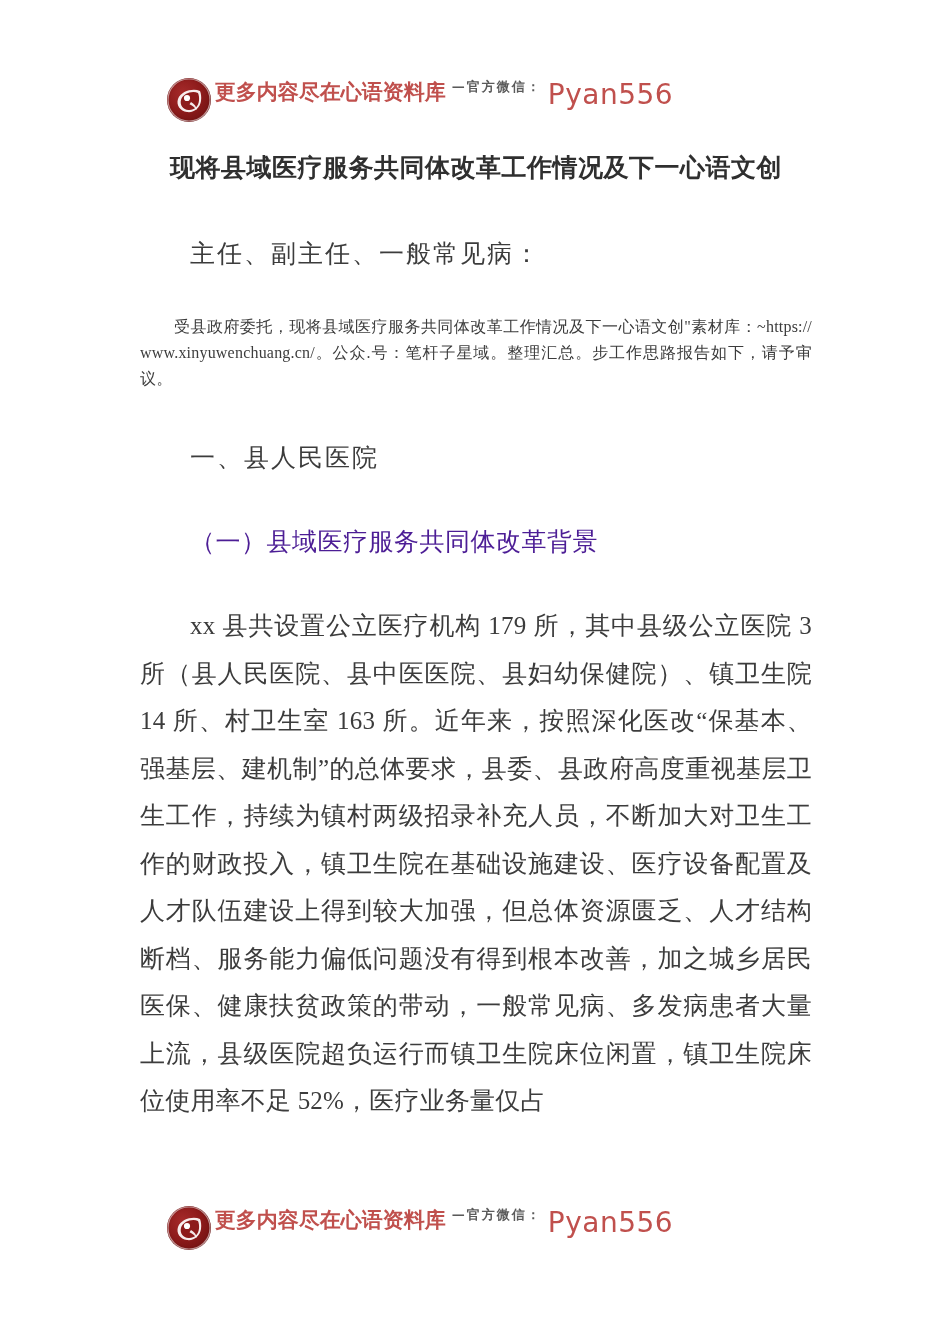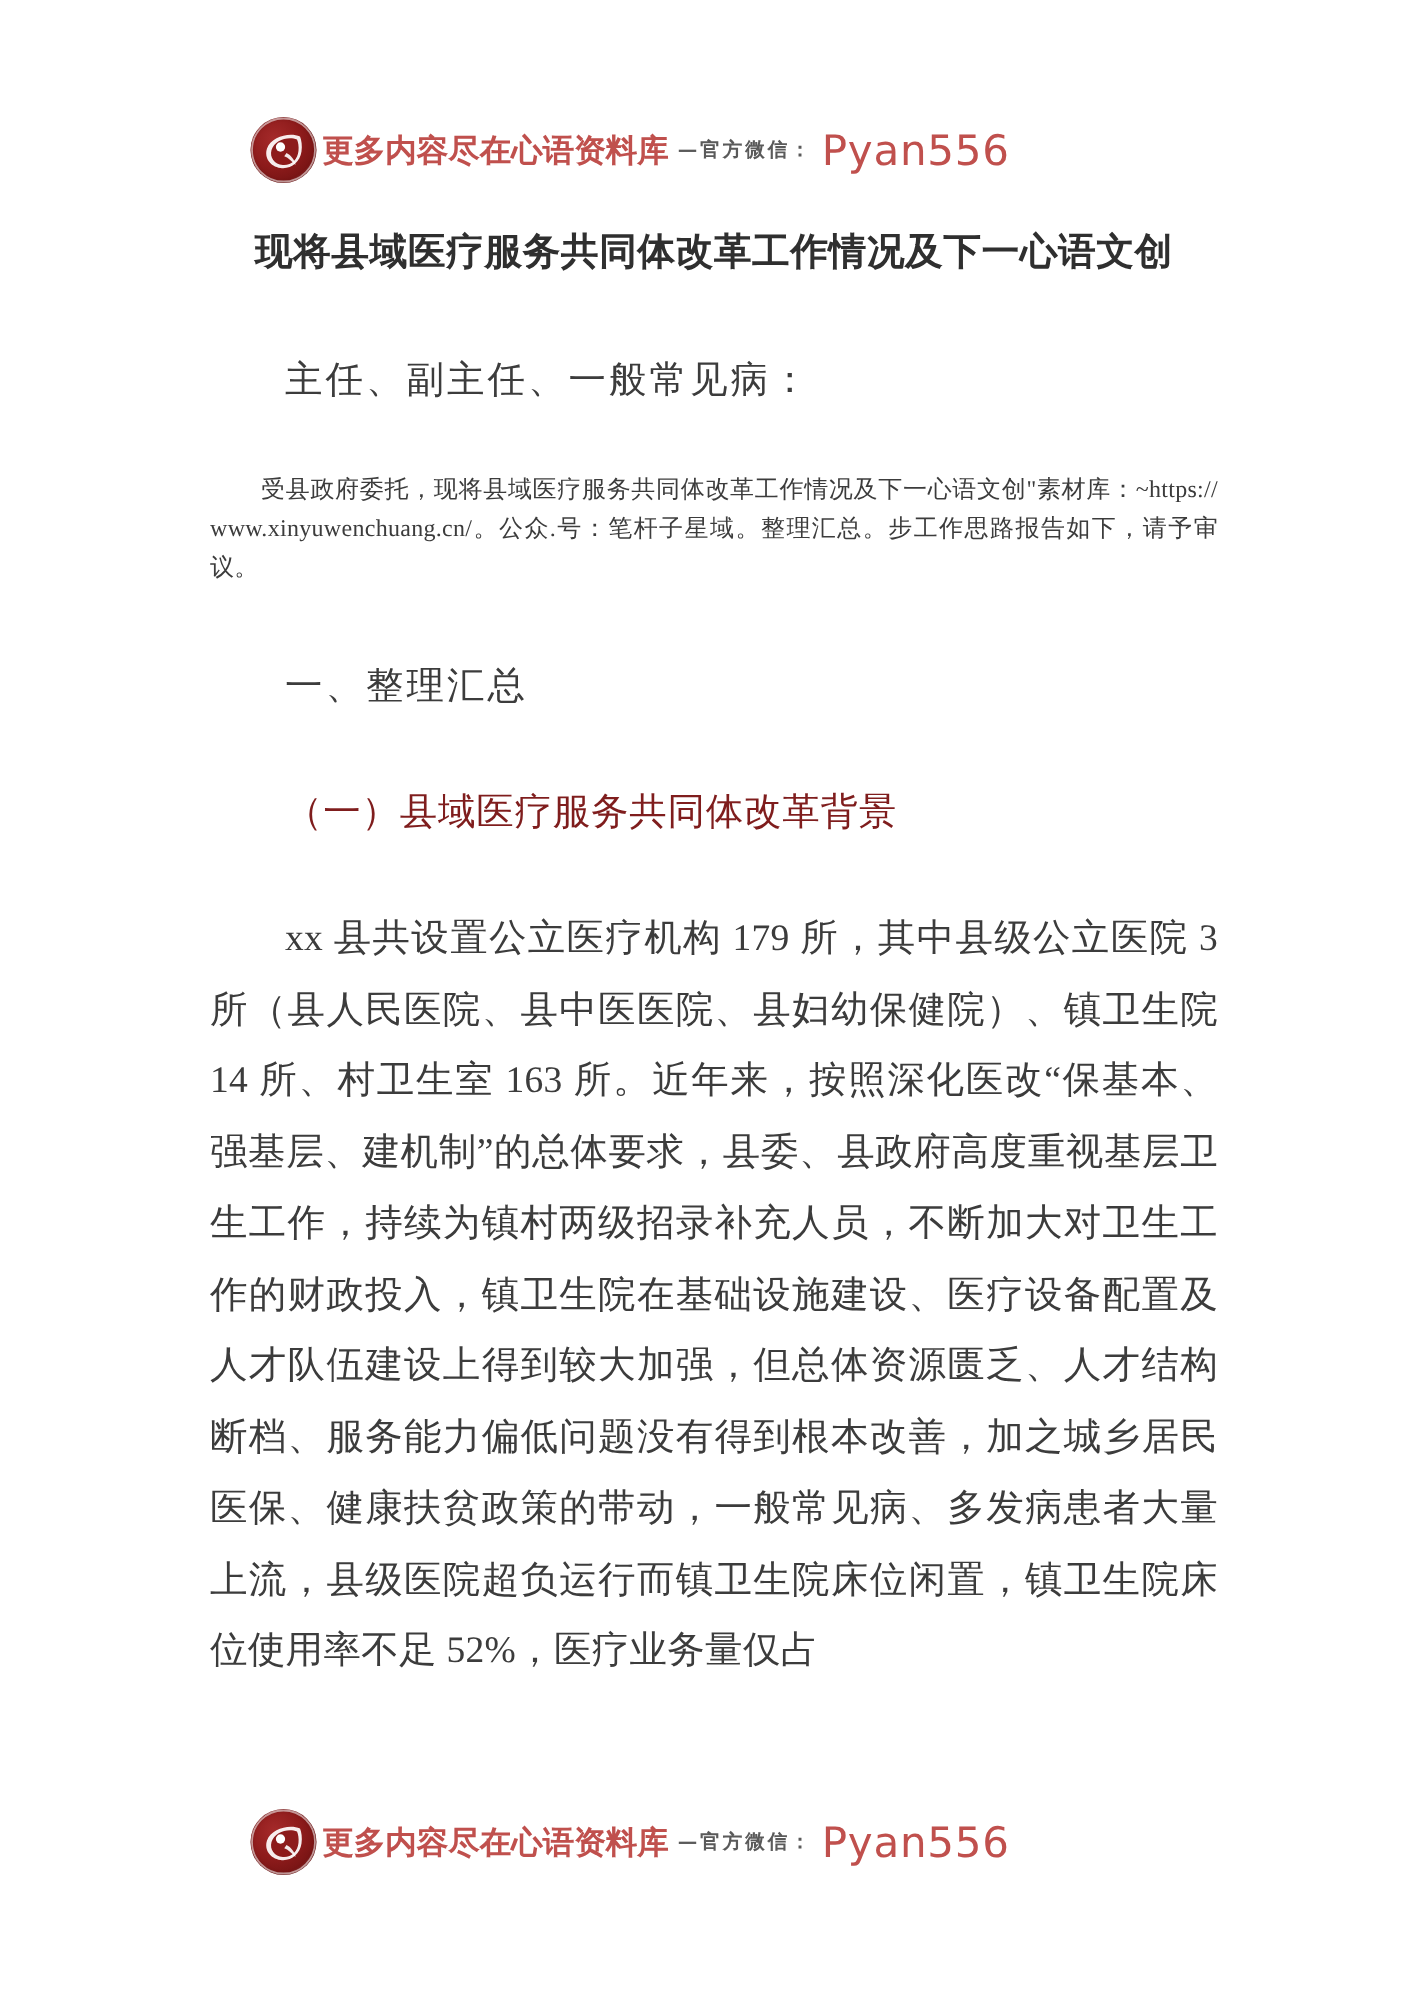--- a/index.html
+++ b/index.html
@@ -21,21 +21,21 @@
     inset: 0;
     background: #ffffff;
   }
 
   
   .wm-banner {
     position: absolute;
     left: 0;
     width: 840px;
     display: flex;
-    align-items: center;
+    align-items: flex-start;
     justify-content: center;
     gap: 4px;
     white-space: nowrap;
   }
   .wm-top { top: 78px; }
   .wm-bottom { top: 1206px; }
 
   .wm-logo {
     width: 44px;
     height: 44px;
@@ -115,21 +115,21 @@
     line-height: 48px;
     color: #3c3c3c;
     margin: 42px 0 0 0;
     text-indent: 50px;
     letter-spacing: 2px;
   }
 
   .heading-2 {
     font-size: 25px;
     line-height: 48px;
-    color: #7f1d1d;
+    color: #4c1d95;
     margin: 36px 0 0 0;
     text-indent: 50px;
     letter-spacing: 0.5px;
   }
 
   .body-para {
     font-size: 25px;
     line-height: 47.5px;
     color: #3c3c3c;
     margin: 36px 0 0 0;
@@ -160,21 +160,21 @@
   </div>
 
   <div class="doc">
 
     <h1 class="doc-title">现将县域医疗服务共同体改革工作情况及下一心语文创</h1>
 
     <p class="salutation">主任、副主任、一般常见病：</p>
 
     <p class="note">受县政府委托，现将县域医疗服务共同体改革工作情况及下一心语文创"素材库：~https://www.xinyuwenchuang.cn/。公众.号：笔杆子星域。整理汇总。步工作思路报告如下，请予审议。</p>
 
-    <p class="heading-1">一、整理汇总</p>
+    <p class="heading-1">一、县人民医院</p>
 
     <p class="heading-2">（一）县域医疗服务共同体改革背景</p>
 
     <p class="body-para">xx 县共设置公立医疗机构 179 所，其中县级公立医院 3 所（县人民医院、县中医医院、县妇幼保健院）、镇卫生院 14 所、村卫生室 163 所。近年来，按照深化医改“保基本、强基层、建机制”的总体要求，县委、县政府高度重视基层卫生工作，持续为镇村两级招录补充人员，不断加大对卫生工作的财政投入，镇卫生院在基础设施建设、医疗设备配置及人才队伍建设上得到较大加强，但总体资源匮乏、人才结构断档、服务能力偏低问题没有得到根本改善，加之城乡居民医保、健康扶贫政策的带动，一般常见病、多发病患者大量上流，县级医院超负运行而镇卫生院床位闲置，镇卫生院床位使用率不足 52%，医疗业务量仅占</p>
 
   </div>
 
   <div class="wm-banner wm-bottom">
     <div class="wm-logo">
       <svg viewBox="0 0 44 44" width="44" height="44" aria-hidden="true">

